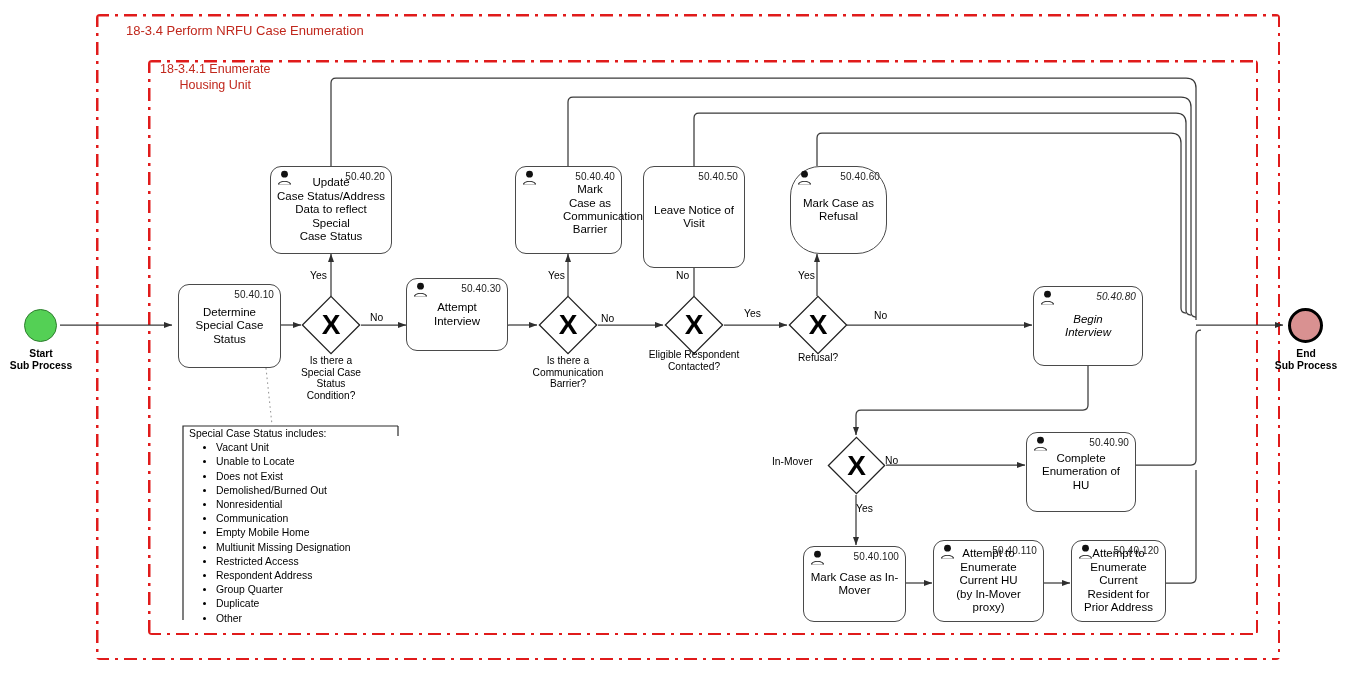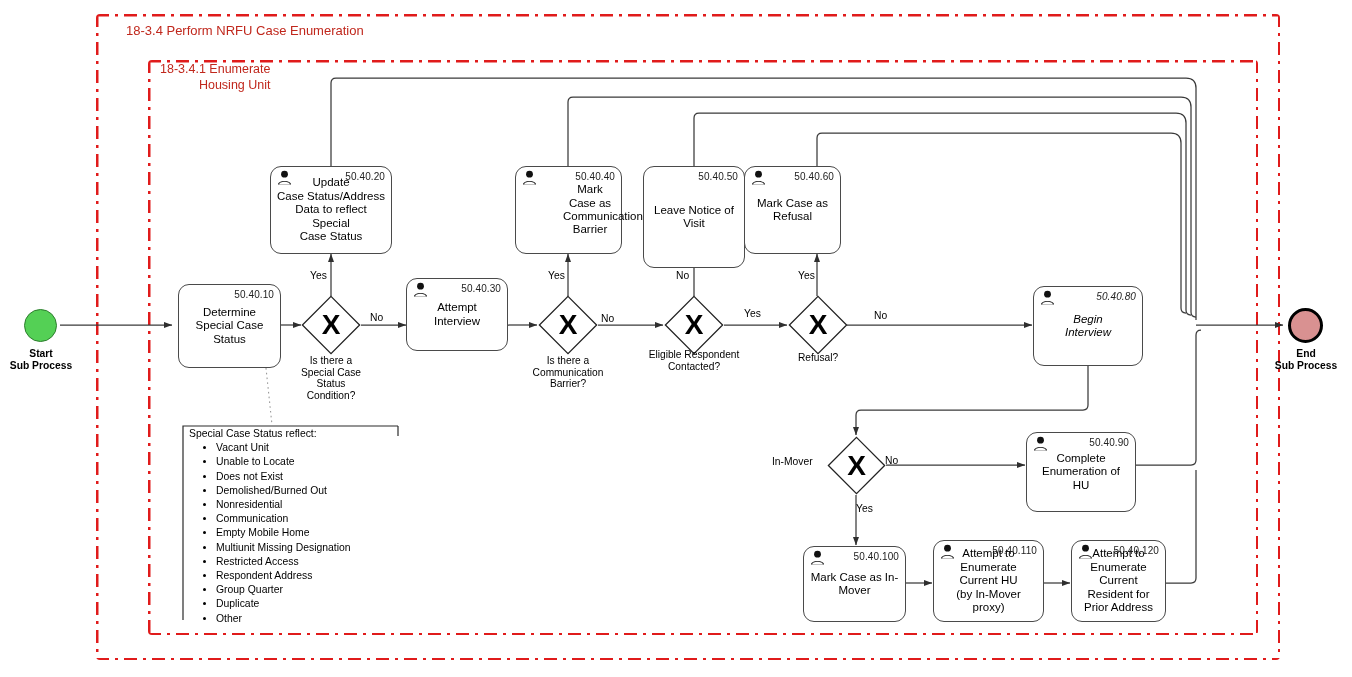--- a/index.html
+++ b/index.html
@@ -56,21 +56,21 @@
 </style>
 </head>
 <body>
 
 <div id="canvas">
 
   <div class="poolbox dashdot" style="left:96px;top:14px;width:1184px;height:646px;"></div>
   <div class="poollabel" style="left:126px;top:23px;font-size:13px;">18-3.4 Perform NRFU Case Enumeration</div>
 
   <div class="poolbox dashdot" style="left:148px;top:60px;width:1110px;height:575px;"></div>
-  <div class="poollabel" style="left:160px;top:61px;text-align:right;">18-3.4.1 Enumerate
+  <div class="poollabel" style="left:160px;top:61px;text-align:center;">18-3.4.1 Enumerate
 Housing Unit</div>
 
   <svg class="ov" viewBox="0 0 1352 677">
     <defs>
       <marker id="ar" markerWidth="9" markerHeight="9" refX="8.2" refY="3.1" orient="auto" markerUnits="userSpaceOnUse">
         <path d="M0,0 L8.4,3.1 L0,6.2 z" fill="#2f2f2f"></path>
       </marker>
     </defs>
     <g fill="none" stroke="#3a3a3a" stroke-width="1.25">
 
@@ -186,21 +186,21 @@
 Communication
 Barrier</span>
   </div>
 
   <div class="task" style="left:643px;top:166px;width:102px;height:102px;">
     <span class="code">50.40.50</span>
     <span class="label">Leave Notice of
 Visit</span>
   </div>
 
-  <div class="task" style="left:744px;top:166px;width:97px;height:88px;">
+  <div class="task" style="left:790px;top:166px;width:97px;height:88px;border-radius:30px;">
     <span class="usericon">
       <svg viewBox="0 0 20 18" width="17" height="15">
           <circle cx="10" cy="5" r="4.1" fill="#111"></circle>
           <path d="M2.2 17.5 C2.2 11.6 17.8 11.6 17.8 17.5 Z" fill="#111"></path>
           <path d="M3.6 17.5 C3.6 12.9 16.4 12.9 16.4 17.5 Z" fill="#fff"></path>
         </svg>
     </span>
     <span class="code">50.40.60</span>
     <span class="label">Mark Case as
 Refusal</span>
@@ -329,21 +329,21 @@
   <div class="edgelbl" style="left:601px;top:313px;">No</div>
   <div class="edgelbl" style="left:676px;top:270px;">No</div>
   <div class="edgelbl" style="left:744px;top:308px;">Yes</div>
   <div class="edgelbl" style="left:798px;top:270px;">Yes</div>
   <div class="edgelbl" style="left:874px;top:310px;">No</div>
   <div class="edgelbl" style="left:772px;top:456px;">In-Mover</div>
   <div class="edgelbl" style="left:885px;top:455px;">No</div>
   <div class="edgelbl" style="left:856px;top:503px;">Yes</div>
 
   <div class="note" style="left:186px;top:427px;width:230px;">
-    <div class="ntitle">Special Case Status reflect:</div>
+    <div class="ntitle">Special Case Status includes:</div>
     <ul>
       <li>Vacant Unit</li>
       <li>Unable to Locate</li>
       <li>Does not Exist</li>
       <li>Demolished/Burned Out</li>
       <li>Nonresidential</li>
       <li>Communication</li>
       <li>Empty Mobile Home</li>
       <li>Multiunit Missing Designation</li>
       <li>Restricted Access</li>

